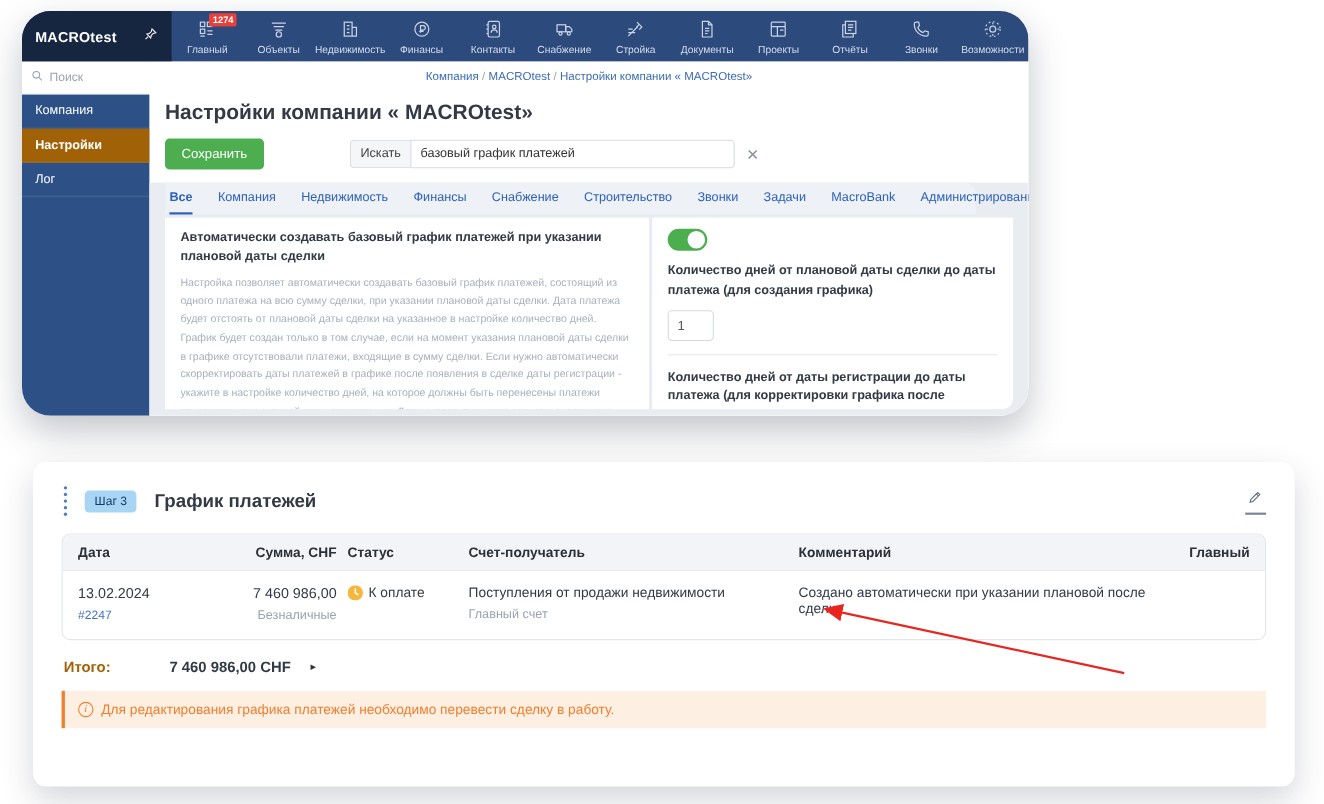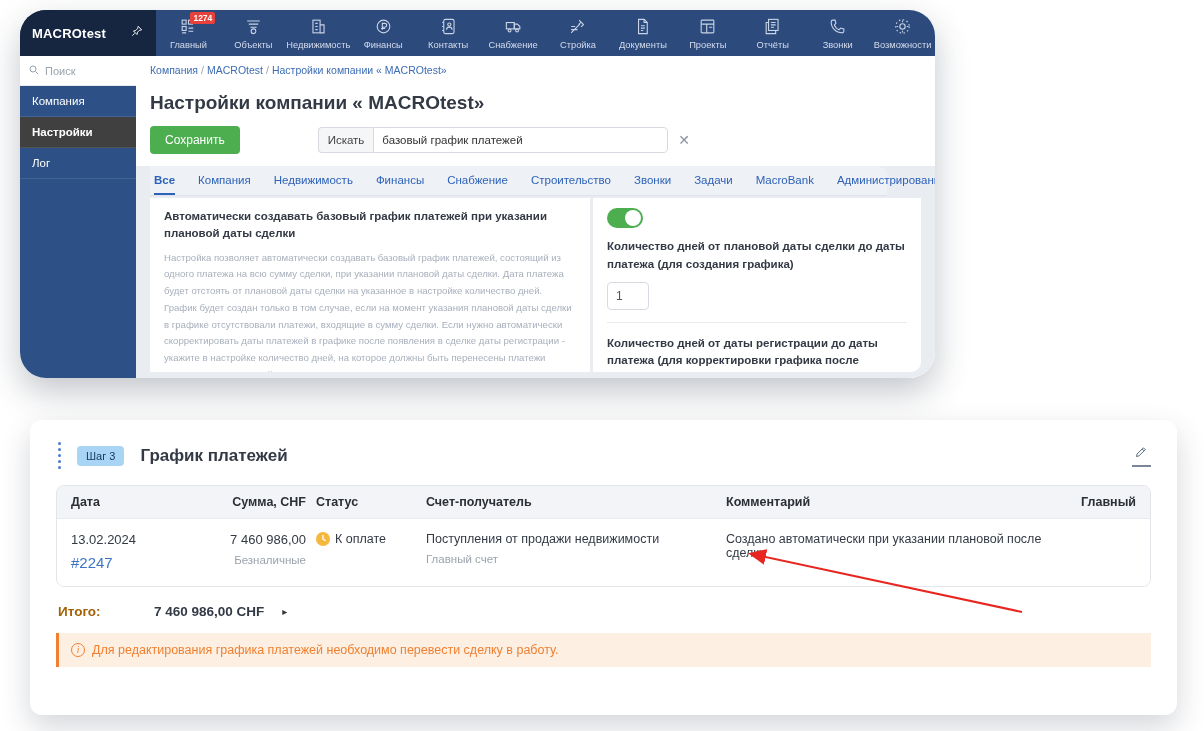--- a/index.html
+++ b/index.html
@@ -22,24 +22,24 @@
     font-weight:bold; padding:1px 3px; border-radius:2px; line-height:1.2; }
 
   .tp-body { flex:1; display:flex; min-height:0; }
   .sidebar { width:116px; display:flex; flex-direction:column; flex:0 0 116px; }
   .sb-search { height:30px; background:#fff; display:flex; align-items:center; gap:5px; padding:0 8px;
     border-bottom:1px solid #e8ebf0; }
   .sb-search input { border:none; outline:none; width:70px; font-size:11px; color:#555; }
   .sb-search input::placeholder { color:#9aa3ad; }
   .sb-list { flex:1; background:#2d5186; }
   .sb-item { color:#fff; font-size:11.5px; padding:9px 12px; border-bottom:1px solid rgba(255,255,255,.10); cursor:pointer; }
-  .sb-item.active { background:#404040; font-weight:bold; }
+  .sb-item.active { background:#a16207; font-weight:bold; }
 
   .main { flex:1; display:flex; flex-direction:column; min-width:0; background:#fff; }
-  .breadcrumb { padding:8px 14px 4px; font-size:10.5px; color:#9aa3ad; white-space:nowrap; }
+  .breadcrumb { padding:8px 14px 4px; font-size:10.5px; color:#9aa3ad; white-space:nowrap;text-align:center; }
   .breadcrumb .bc-link { color:#3c6cb5; cursor:pointer; }
   .bc-sep { color:#9aa3ad; margin:0 3px; }
   .page-title { font-size:19px; font-weight:bold; color:#333a45; padding:12px 14px 10px; }
   .controls { display:flex; align-items:center; padding:2px 14px 12px; }
   .save-btn { background:#4cae4f; color:#fff; border:none; border-radius:4px; font-size:12px;
     padding:7px 15px; cursor:pointer; }
   .search-group { display:flex; align-items:center; margin-left:78px; }
   .search-label { font-size:11.5px; color:#444; border:1px solid #d6dae0; background:#f5f6f8;
     padding:6px 9px; border-radius:4px 0 0 4px; border-right:none; }
   .search-input { width:295px; font-size:11.5px; color:#333; border:1px solid #d6dae0;
@@ -75,21 +75,21 @@
   .edit-btn { margin-left:auto; border-bottom:2px solid #7b8799; padding:0 2px 2px; cursor:pointer; }
   .edit-btn svg { width:15px; height:15px; stroke:#5b6b80; fill:none; stroke-width:1.6; }
 
   .pay-table { border:1px solid #e2e5ea; border-radius:8px; overflow:hidden; }
   .t-row { display:grid; grid-template-columns:110px 115px 100px 290px 1fr 60px; column-gap:10px; padding:9px 14px; }
   .t-head { background:#f2f4f7; font-size:12.5px; font-weight:bold; color:#2b2f36; }
   .t-data { background:#fff; border-top:1px solid #e8eaee; padding:13px 14px 15px; }
   .col-right { text-align:right; }
   .cell-main { font-size:13px; color:#333a45; }
   .cell-sub { font-size:11.5px; color:#9aa3ad; margin-top:7px; }
-  .cell-link { font-size:15px; color:#3c74c4; margin-top:7px; cursor:pointer; }
+  .cell-link { font-size:11px; color:#3c74c4; margin-top:7px; cursor:pointer; }
   .status-cell { display:flex; align-items:flex-start; gap:5px; font-size:12.5px; color:#333a45; }
   .cell-md { font-size:12.5px; color:#333a45; }
 
   .total-row { display:flex; align-items:center; padding:17px 0 14px 2px; }
   .total-label { font-size:13.5px; font-weight:bold; color:#a16207; min-width:96px; }
   .total-value { font-size:13.5px; font-weight:bold; color:#333a45; }
   .total-arrow { margin-left:18px; font-size:10px; color:#333; cursor:pointer; }
 
   .notice { background:#fdf0e3; border-left:3px solid #f07f2e; color:#f07f2e; font-size:12.5px;
     padding:10px 12px; display:flex; align-items:center; gap:7px; }

